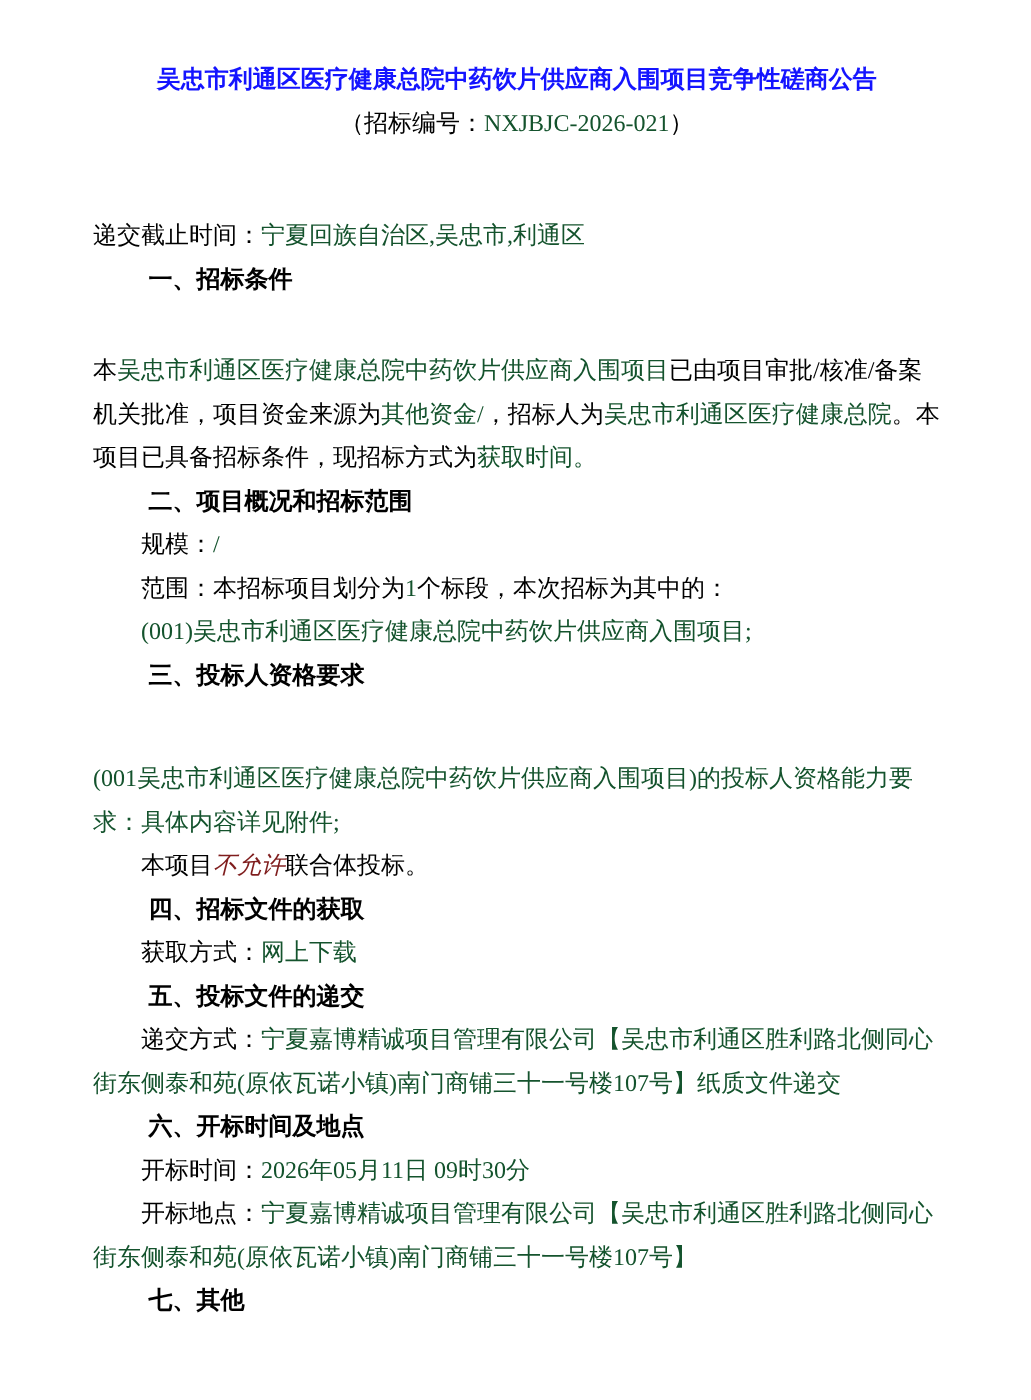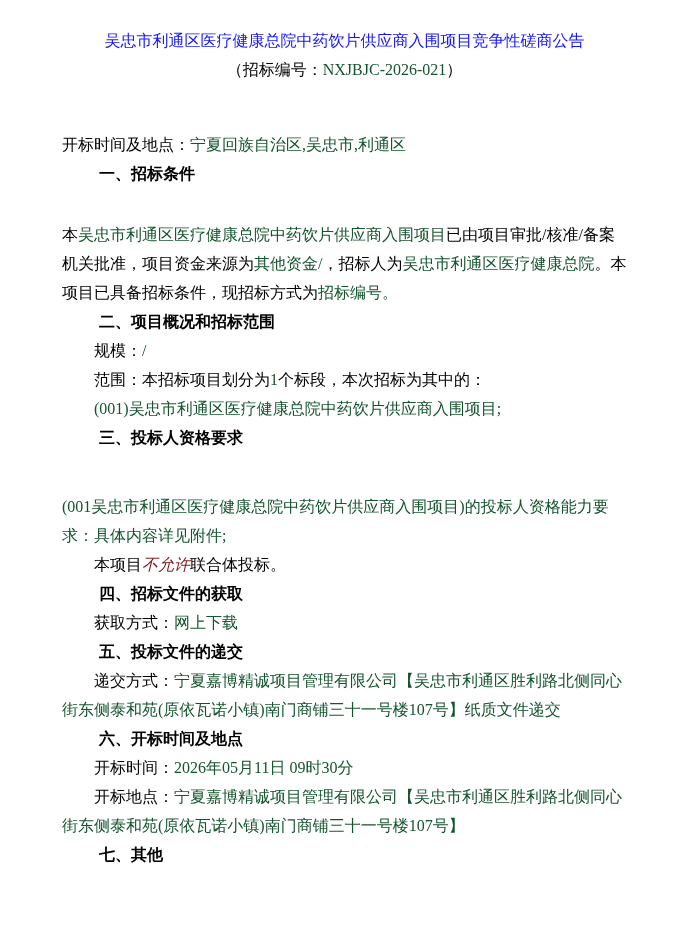--- a/index.html
+++ b/index.html
@@ -15,22 +15,23 @@
     font-size: 16px;
     line-height: 29px;
     color: #000000;
   }
   .page {
     padding: 26px 60px 0 62px;
   }
   p { margin: 0; }
   .center { text-align: center; }
   .title {
-    font-weight: normal;
+    font-weight: bold;
     color: #1414ff;
+    margin-top: 13px;
   }
   .blue { color: #14532d; }
   .heading { font-weight: bold; margin-left: 37px; }
   .indent { text-indent: 2em; }
   .em-italic {
     font-style: italic;
     color: #7f1d1d;
   }
   .gap-top    { height: 46px; }
   .gap-s1     { height: 32px; }
@@ -40,27 +41,27 @@
 <body>
 
 <div class="page">
 
   <p class="center title">吴忠市利通区医疗健康总院中药饮片供应商入围项目竞争性磋商公告</p>
 
   <p class="center"><span>（招标编号：</span><span class="blue">NXJBJC-2026-021</span><span>）</span></p>
 
   <div class="gap-top"></div>
 
-  <p><span>开标时间及地点：</span><span class="blue">宁夏回族自治区,吴忠市,利通区</span></p>
+  <p><span>递交截止时间：</span><span class="blue">宁夏回族自治区,吴忠市,利通区</span></p>
 
   <p class="heading">一、招标条件</p>
 
   <div class="gap-s1"></div>
 
-  <p><span>本</span><span class="blue">吴忠市利通区医疗健康总院中药饮片供应商入围项目</span><span>已由项目审批/核准/备案机关批准，项目资金来源为</span><span class="blue">其他资金/</span><span>，招标人为</span><span class="blue">吴忠市利通区医疗健康总院</span><span>。本项目已具备招标条件，现招标方式为</span><span class="blue">招标编号。</span></p>
+  <p><span>本</span><span class="blue">吴忠市利通区医疗健康总院中药饮片供应商入围项目</span><span>已由项目审批/核准/备案机关批准，项目资金来源为</span><span class="blue">其他资金/</span><span>，招标人为</span><span class="blue">吴忠市利通区医疗健康总院</span><span>。本项目已具备招标条件，现招标方式为</span><span class="blue">获取时间。</span></p>
 
   <p class="heading">二、项目概况和招标范围</p>
 
   <p class="indent"><span>规模：</span><span class="blue">/</span></p>
 
   <p class="indent"><span>范围：本招标项目划分为</span><span class="blue">1</span><span>个标段，本次招标为其中的：</span></p>
 
   <p class="indent blue">(001)吴忠市利通区医疗健康总院中药饮片供应商入围项目;</p>
 
   <p class="heading">三、投标人资格要求</p>

